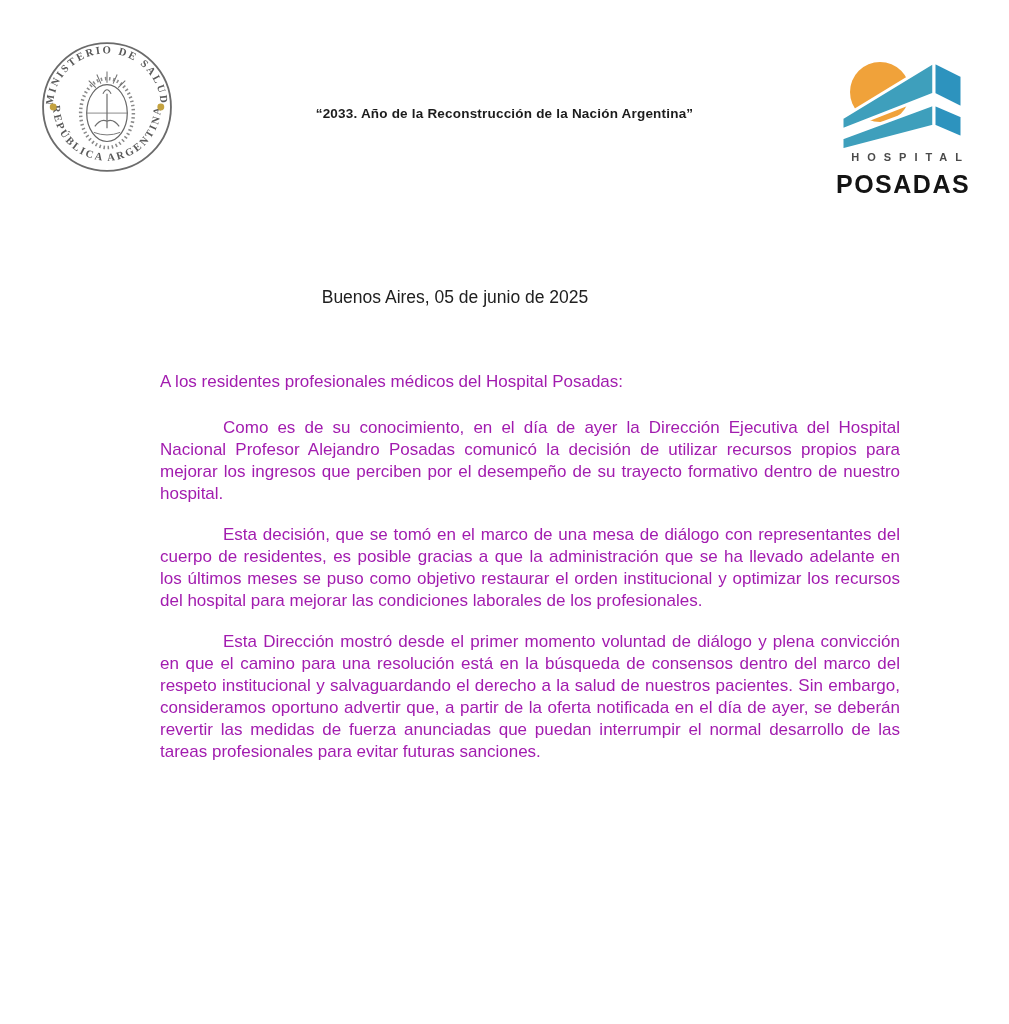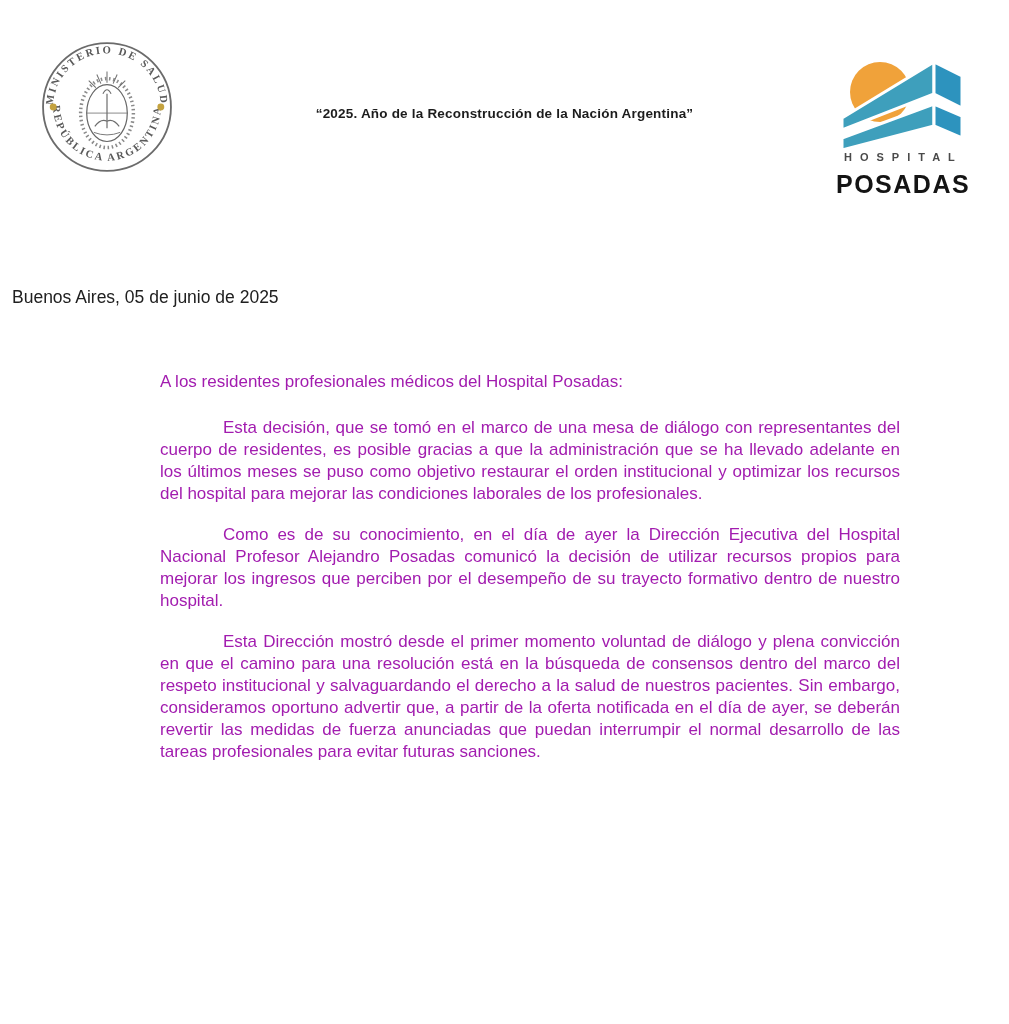--- a/index.html
+++ b/index.html
@@ -38,21 +38,21 @@
     font-size: 13.5px;
     font-weight: bold;
     color: #1c1c1c;
     letter-spacing: 0.2px;
   }
   .logo {
     position: absolute;
     left: 836px;
     top: 56px;
     width: 134px;
-    text-align: left;
+    text-align: right;
   }
   .logo svg { display: block; }
   .logo-word1 {
     margin-top: 3px;
     font-size: 11px;
     font-weight: bold;
     letter-spacing: 8px;
     text-indent: 8px;
     color: #4a4a4a;
     white-space: nowrap;
@@ -63,23 +63,23 @@
     font-weight: bold;
     letter-spacing: 1.5px;
     color: #141414;
     white-space: nowrap;
   }
 
   
   .date-line {
     position: absolute;
     top: 287px;
-    left: 12px;
+    left: 6px;
     width: 898px;
-    text-align: left;
+    text-align: center;
     font-size: 17.5px;
     color: #202020;
   }
   .content {
     position: absolute;
     top: 371px;
     left: 160px;
     width: 740px;
     font-size: 17px;
     line-height: 22px;
@@ -121,36 +121,36 @@
         <line x1="77" y1="47" x2="84" y2="40"></line>
       </g>
       <line x1="66" y1="53" x2="66" y2="87"></line>
       <path d="M 62 53 Q 66 45 70 53"></path>
       <path d="M 54 85 Q 60 77 66 80"></path>
       <path d="M 78 85 Q 72 77 66 80"></path>
       <path d="M 53 91 Q 66 96 79 91" stroke-width="0.9"></path>
     </g>
   </svg>
 
-  <div class="quote">“2025. Año de la Reconstrucción de la Nación Argentina”</div>
+  <div class="quote">“2033. Año de la Reconstrucción de la Nación Argentina”</div>
 
   <div class="logo">
     <svg width="134" height="92" viewBox="0 0 134 92">
       <circle cx="44" cy="36" r="30" fill="#F0A23A"></circle>
       <polygon points="6,62 98,6 98,38 6,74" stroke="#ffffff" stroke-width="3" fill="#3E9FBC"></polygon>
       <polygon points="98,6 126,20 126,52 98,38" stroke="#ffffff" stroke-width="3" fill="#2D93BE"></polygon>
       <polygon points="6,82 98,48 98,70 6,94" stroke="#ffffff" stroke-width="3" fill="#3E9FBC"></polygon>
       <polygon points="98,48 126,60 126,82 98,70" stroke="#ffffff" stroke-width="3" fill="#2D93BE"></polygon>
     </svg>
     <div class="logo-word1">HOSPITAL</div>
     <div class="logo-word2">POSADAS</div>
   </div>
 
   <div class="date-line">Buenos Aires, 05 de junio de 2025</div>
 
   <div class="content">
     <p class="salutation">A los residentes profesionales médicos del Hospital Posadas:</p>
+    <p class="para">Como es de su conocimiento, en el día de ayer la Dirección Ejecutiva del Hospital Nacional Profesor Alejandro Posadas comunicó la decisión de utilizar recursos propios para mejorar los ingresos que perciben por el desempeño de su trayecto formativo dentro de nuestro hospital.</p>
     <p class="para">Esta decisión, que se tomó en el marco de una mesa de diálogo con representantes del cuerpo de residentes, es posible gracias a que la administración que se ha llevado adelante en los últimos meses se puso como objetivo restaurar el orden institucional y optimizar los recursos del hospital para mejorar las condiciones laborales de los profesionales.</p>
-    <p class="para">Como es de su conocimiento, en el día de ayer la Dirección Ejecutiva del Hospital Nacional Profesor Alejandro Posadas comunicó la decisión de utilizar recursos propios para mejorar los ingresos que perciben por el desempeño de su trayecto formativo dentro de nuestro hospital.</p>
     <p class="para">Esta Dirección mostró desde el primer momento voluntad de diálogo y plena convicción en que el camino para una resolución está en la búsqueda de consensos dentro del marco del respeto institucional y salvaguardando el derecho a la salud de nuestros pacientes. Sin embargo, consideramos oportuno advertir que, a partir de la oferta notificada en el día de ayer, se deberán revertir las medidas de fuerza anunciadas que puedan interrumpir el normal desarrollo de las tareas profesionales para evitar futuras sanciones.</p>
   </div>
 
 </div>
 
 </body></html>

